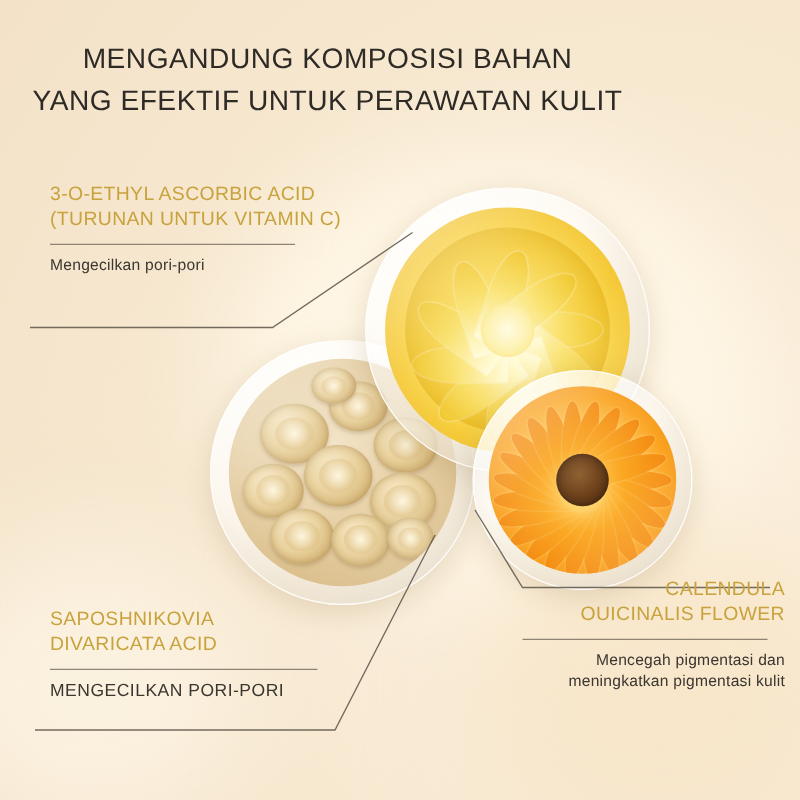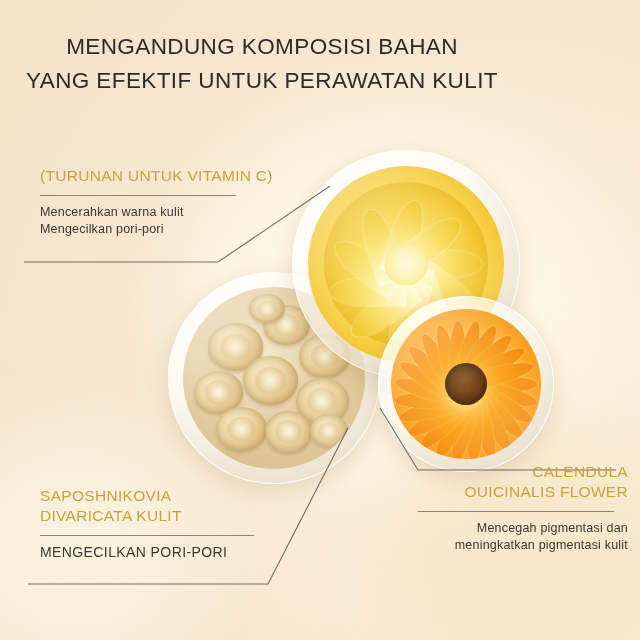--- a/index.html
+++ b/index.html
@@ -259,34 +259,33 @@
   </div>
 
   <svg id="connectors" viewBox="0 0 640 640">
     <polyline points="24,262 218,262 330,186" fill="none" stroke="#5c5448" stroke-width="1.1" opacity="0.85"></polyline>
     <polyline points="28,584 268,584 348,428" fill="none" stroke="#5c5448" stroke-width="1.1" opacity="0.85"></polyline>
     <polyline points="380,408 418,470 616,470" fill="none" stroke="#5c5448" stroke-width="1.1" opacity="0.85"></polyline>
   </svg>
 
   <div class="callout" id="callout-vitc">
     <div class="title">
-      <br>
+      <span>3-O-ETHYL ASCORBIC ACID</span><br>
       <span>(TURUNAN UNTUK VITAMIN C)</span>
     </div>
     <div class="rule"></div>
     <div class="desc">
-      <span class="l">Mencerahkan warna kulit</span>
       <span class="l">Mengecilkan pori-pori</span>
     </div>
   </div>
 
   <div class="callout" id="callout-sapo">
     <div class="title">
       <span>SAPOSHNIKOVIA</span><br>
-      <span>DIVARICATA KULIT</span>
+      <span>DIVARICATA ACID</span>
     </div>
     <div class="rule"></div>
     <div class="desc">
       <span class="l">MENGECILKAN PORI-PORI</span>
     </div>
   </div>
 
   <div class="callout" id="callout-calendula">
     <div class="title">
       <span>CALENDULA</span><br>

